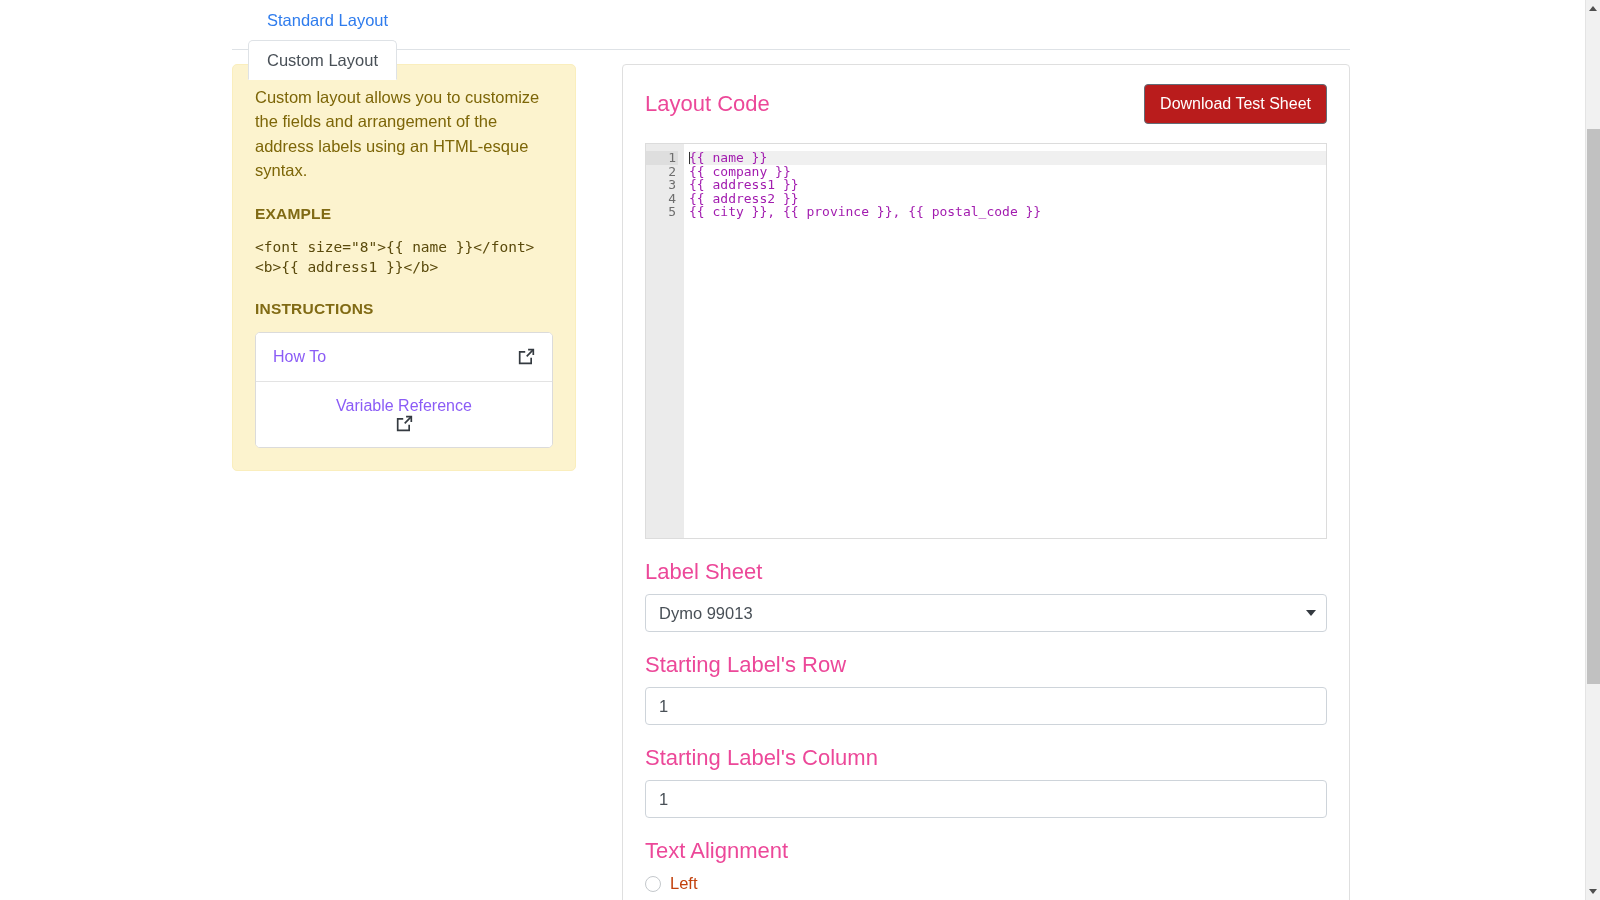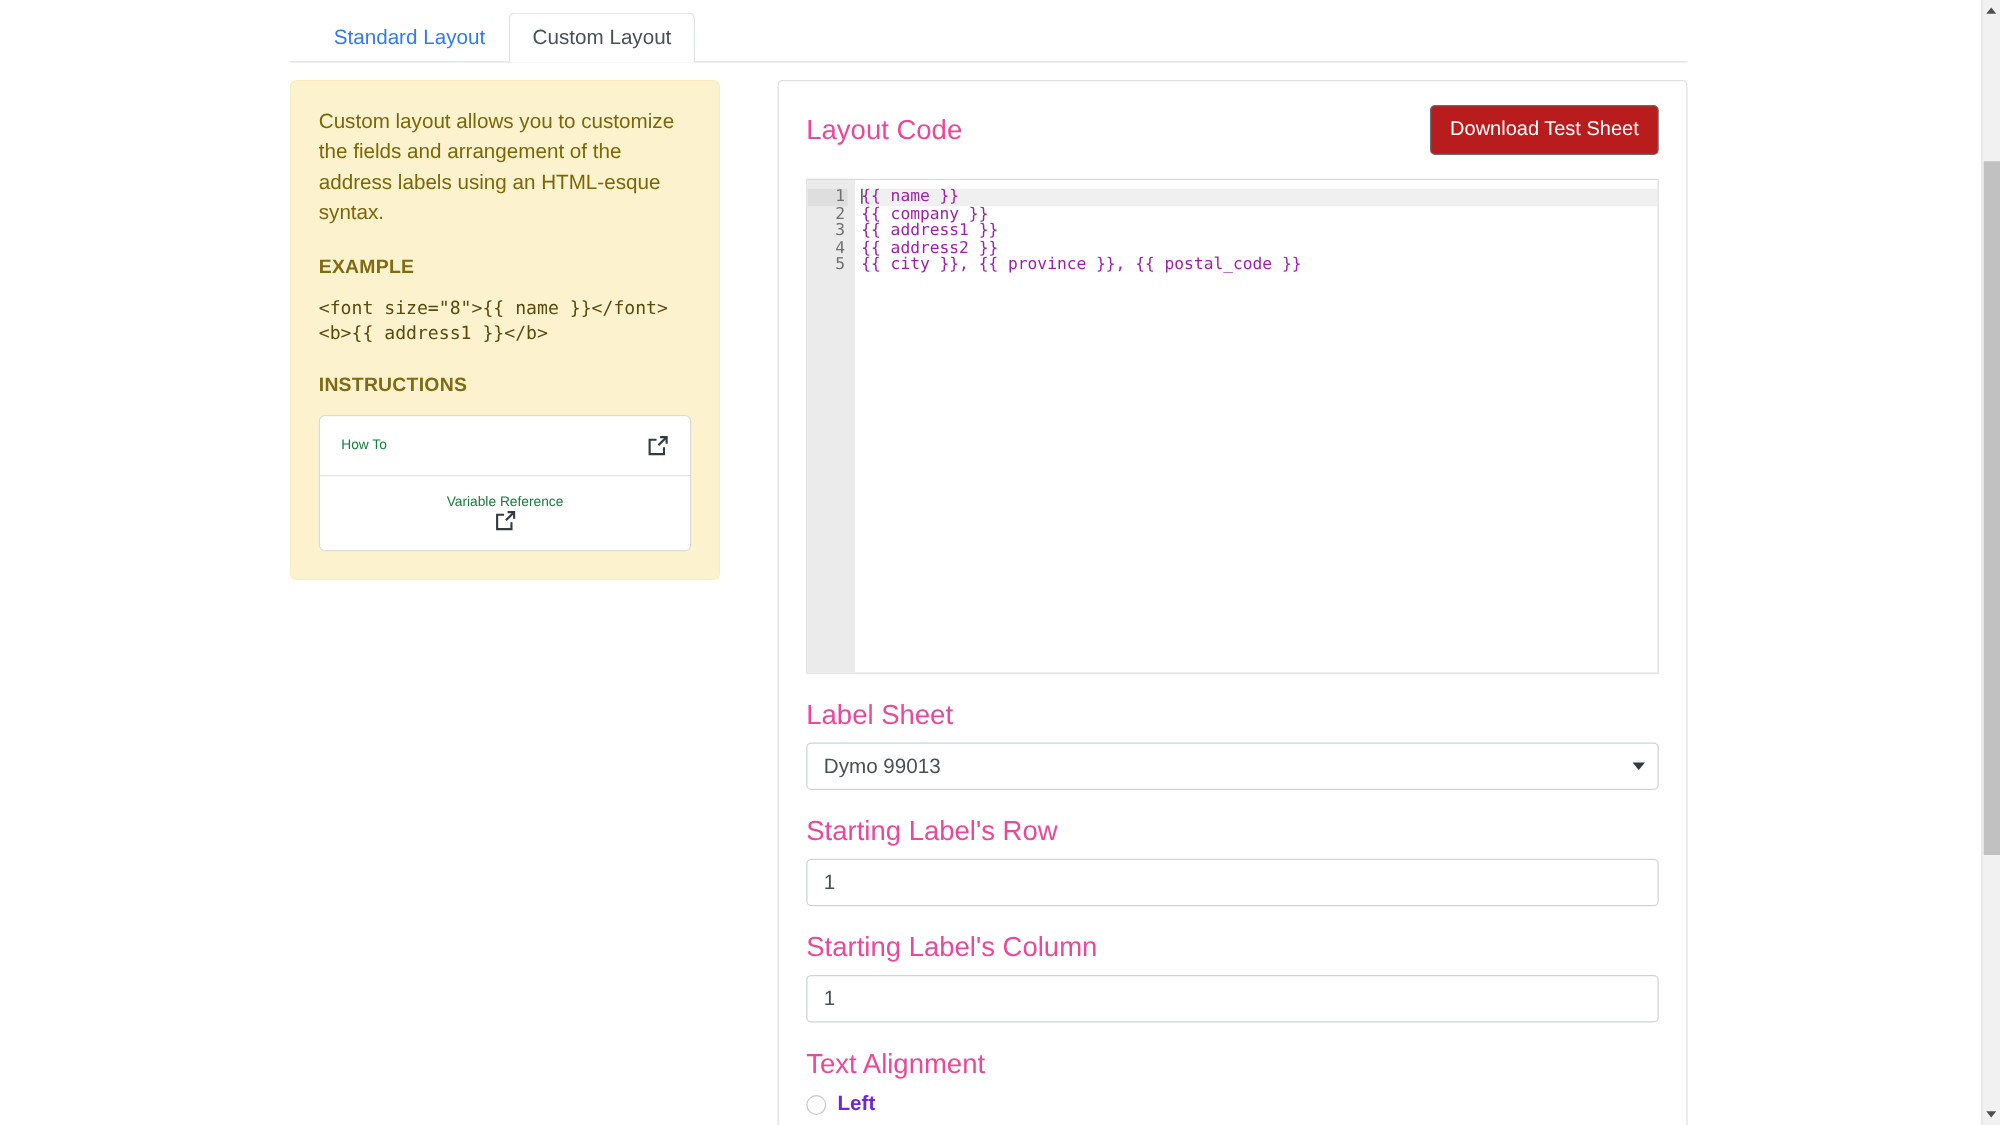--- a/index.html
+++ b/index.html
@@ -25,22 +25,23 @@
     top: 0;
     width: 1118px;
   }
 
   
   .tabs {
     position: relative;
     height: 50px;
     border-bottom: 1px solid #dee2e6;
     display: flex;
-    align-items: flex-end;
+    align-items: flex-start;
     padding-left: 16px;
+    flex-direction: column;
   }
   .tab {
     font-size: 16.5px;
     line-height: 1;
     padding: 11px 18px 11px 18px;
     margin-bottom: -1px;
     border: 1px solid transparent;
     border-top-left-radius: 5px;
     border-top-right-radius: 5px;
     cursor: pointer;
@@ -97,22 +98,22 @@
     background: #ffffff;
     border: 1px solid #dbdbdb;
     border-radius: 5px;
     overflow: hidden;
   }
   .list-item {
     display: flex;
     align-items: center;
     justify-content: space-between;
     padding: 15px 17px;
-    font-size: 11px;
-    color: #15803d;
+    font-size: 16px;
+    color: #8b5cf6;
     cursor: pointer;
     background: #ffffff;
     text-decoration: none;
   }
   .list-item + .list-item { border-top: 1px solid #e3e3e3; flex-direction: column; }
   .ext-icon { width: 17px; height: 17px; display: block; }
 
   
   .card {
     margin-left: 46px;
@@ -250,23 +251,22 @@
   .radio-dot.checked::after {
     content: "";
     position: absolute;
     left: 5px; top: 5px;
     width: 4px; height: 4px;
     border-radius: 50%;
     background: #ffffff;
   }
   .radio-label {
     font-size: 16.5px;
-    color: #6d28d9;
+    color: #c2410c;
     cursor: pointer;
-    font-weight: bold;
   }
 
   
   .scrollbar {
     position: absolute;
     right: 0; top: 0;
     width: 15px; height: 900px;
     background: #f1f1f1;
     border-left: 1px solid #e4e4e4;
   }

